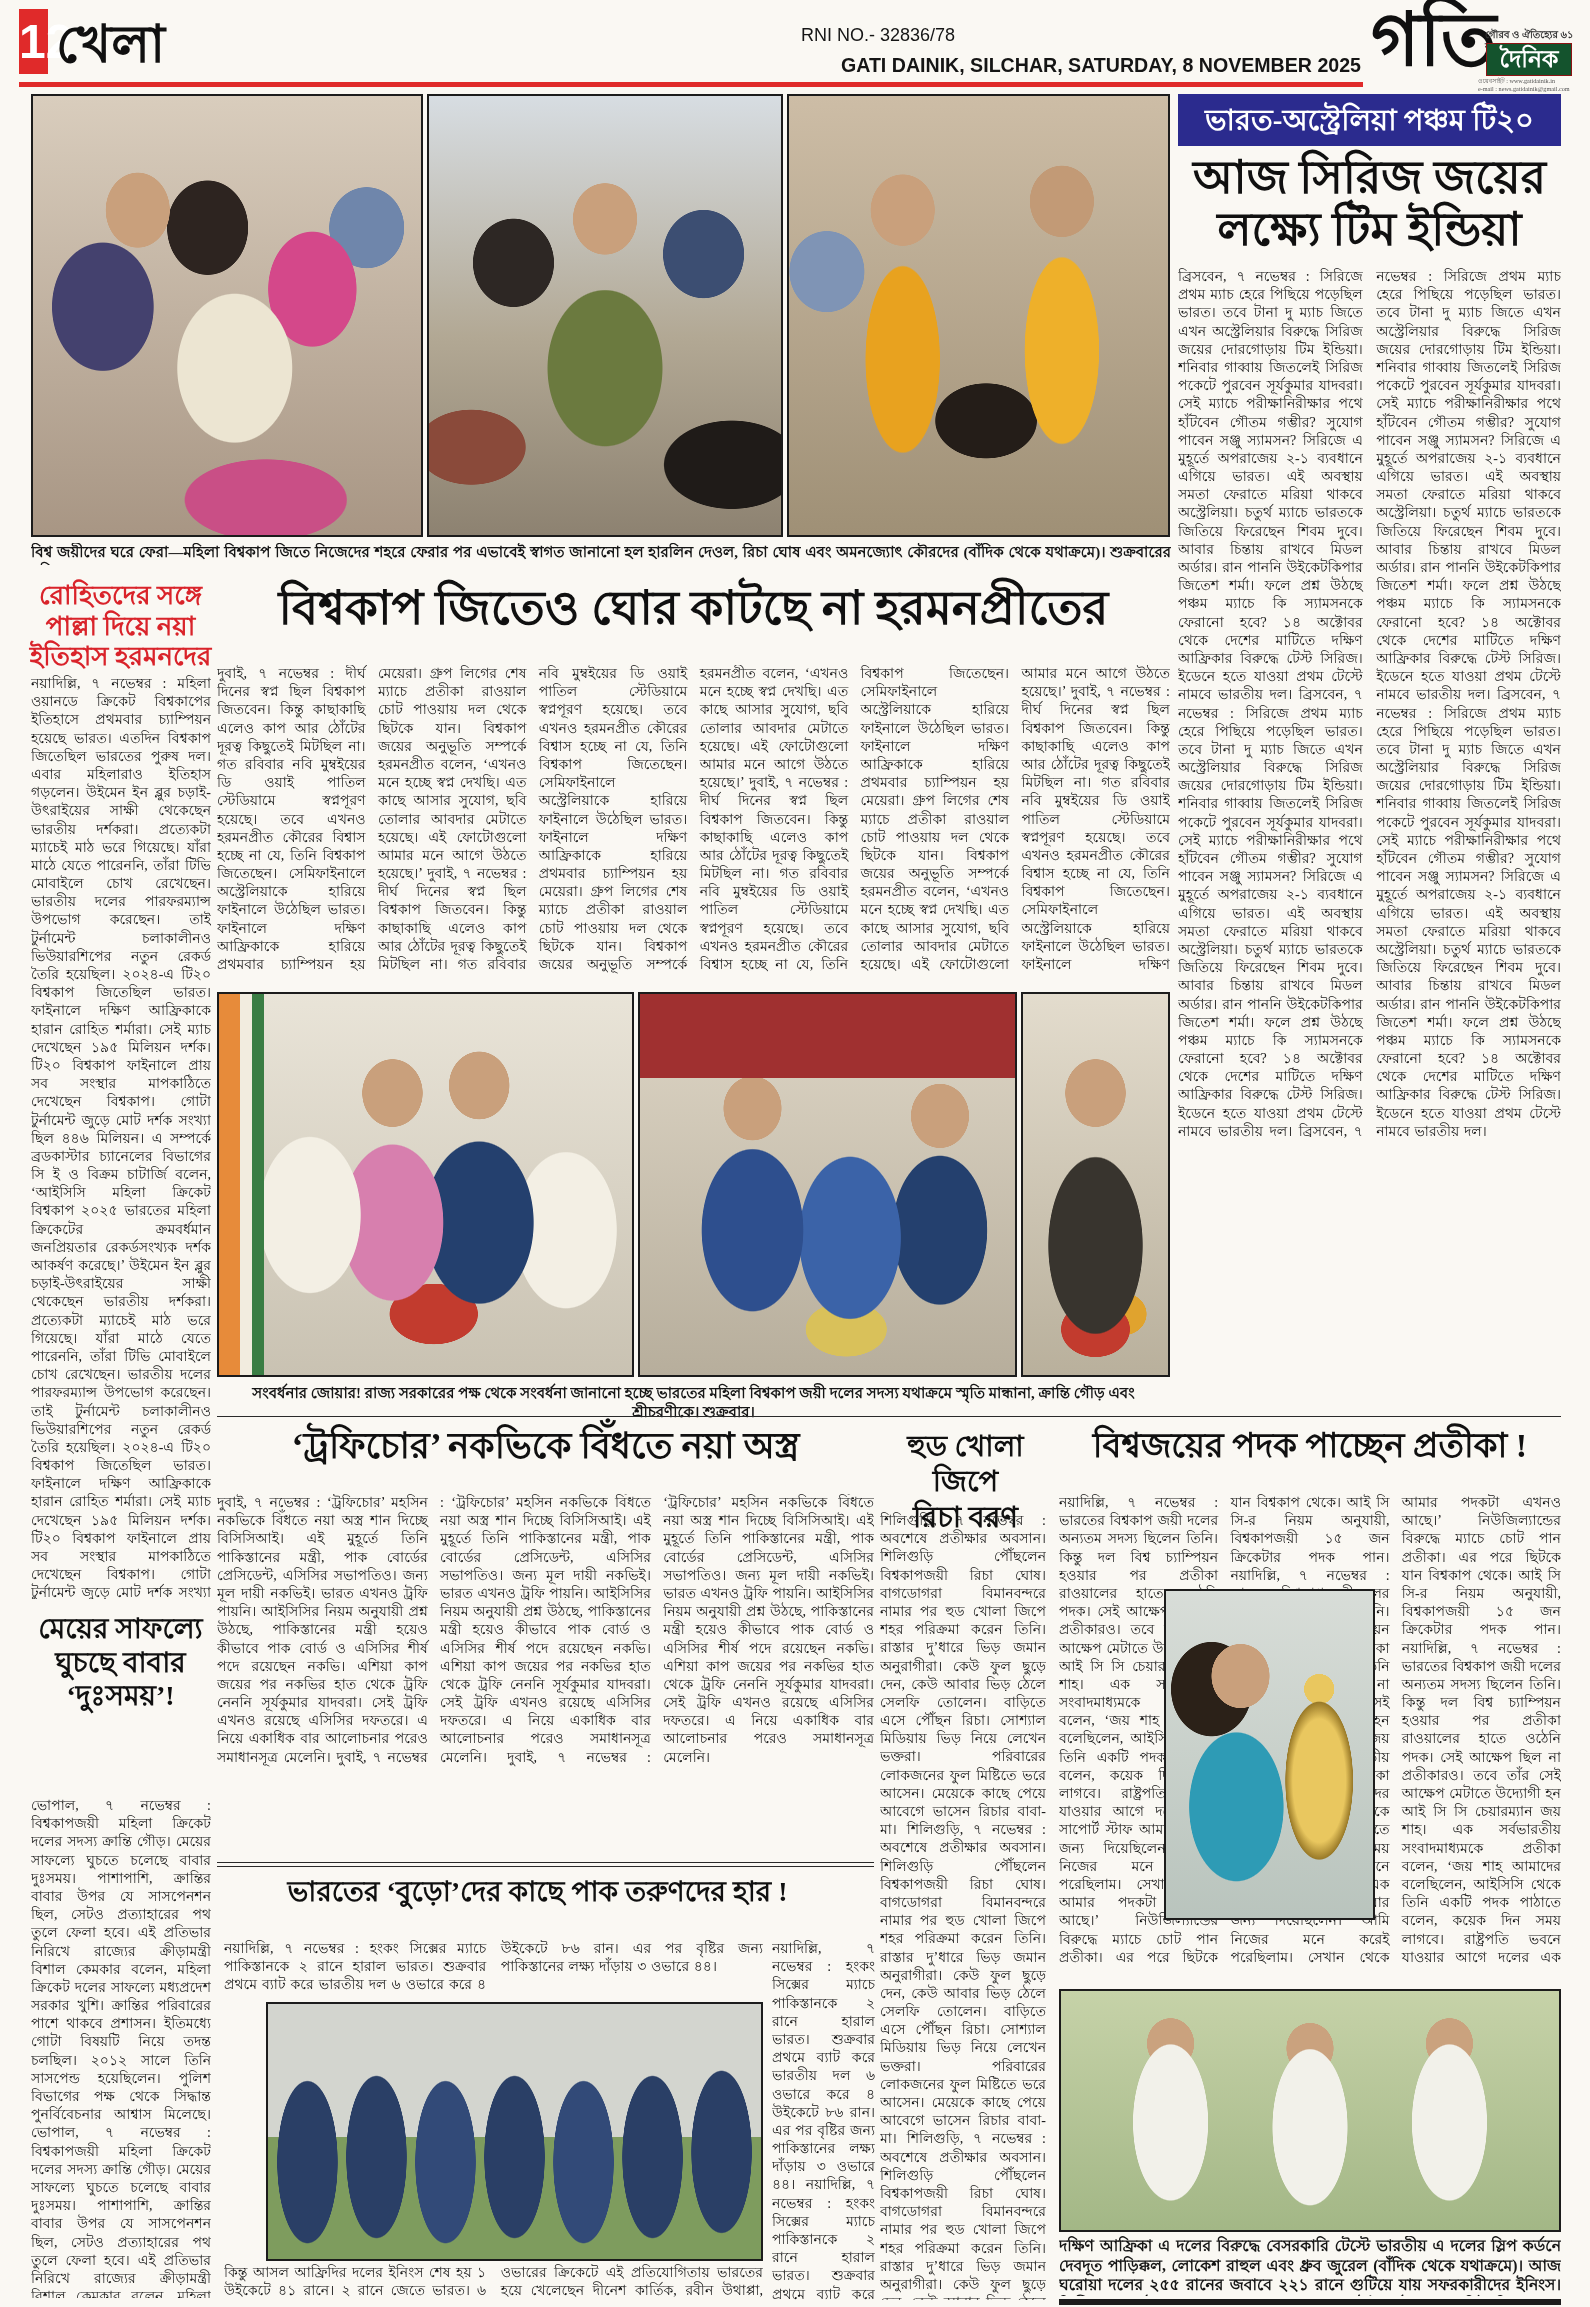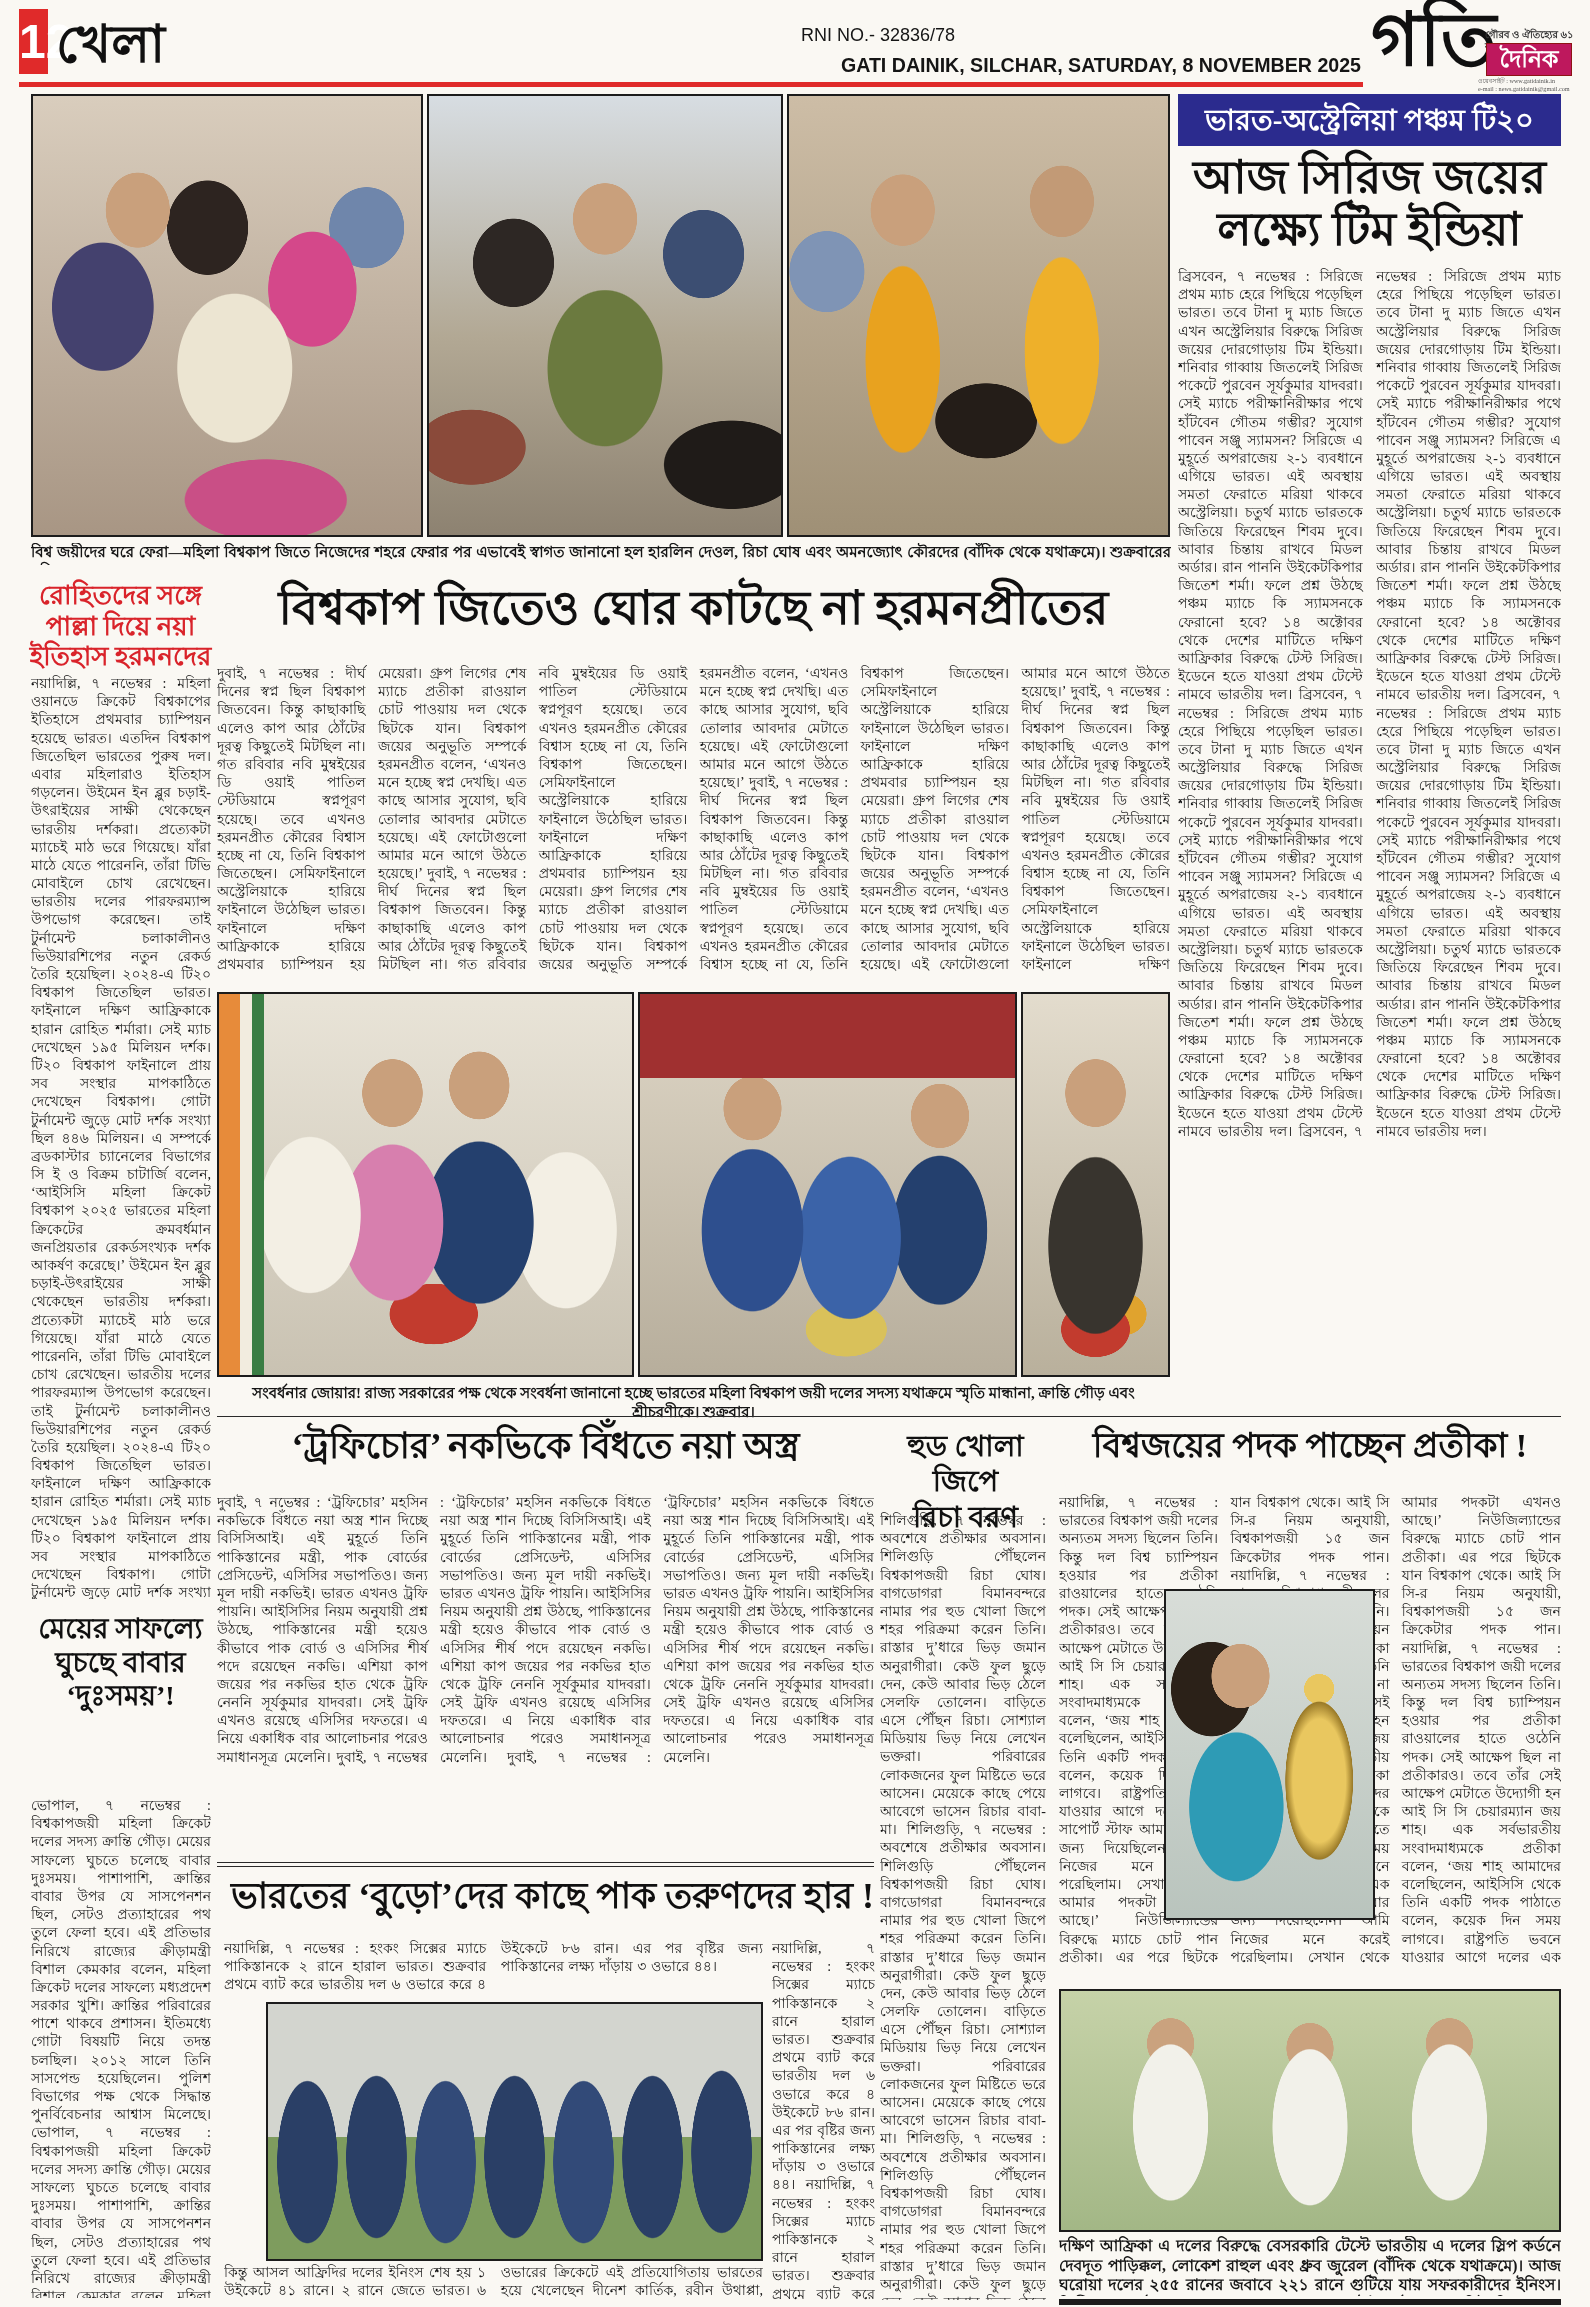--- a/index.html
+++ b/index.html
@@ -101,21 +101,21 @@
               font-weight:700;font-size:48px;line-height:65px;text-align:center;font-family:'Liberation Sans',sans-serif;">
     <span>12</span>
   </div>
   <div class="abs hl" style="left:56px;top:15.7px;font-size:52px;line-height:1.1;">খেলা</div>
 
   <div class="abs" style="left:801px;top:25px;width:560px;text-align:left;font-weight:400;font-size:18px;font-family:'Liberation Sans',sans-serif;">RNI NO.- 32836/78</div>
   <div class="abs" style="left:689px;top:54px;width:672px;text-align:right;font-weight:700;font-size:19.6px;font-family:'Liberation Sans',sans-serif;">GATI DAINIK, SILCHAR, SATURDAY, 8 NOVEMBER 2025</div>
 
   <div class="abs hl" style="left:1371px;top:3.4px;font-size:74px;line-height:1.0;">গতি</div>
   <div class="abs" style="left:1485px;top:29px;width:95px;font-size:10px;font-weight:700;color:#333;line-height:1.2;">গৌরব ও ঐতিহ্যের ৬১ বছর</div>
-  <div class="abs" style="left:1486px;top:43px;width:84px;height:31px;background:#be185d;border:1.1px solid #8e1414;color:#fff;
+  <div class="abs" style="left:1486px;top:43px;width:84px;height:31px;background:#14532d;border:1.1px solid #8e1414;color:#fff;
               font-weight:700;font-size:23.5px;line-height:30px;text-align:center;">দৈনিক</div>
   <div class="abs" style="left:1478px;top:77px;width:106px;font-size:6.2px;color:#555;line-height:1.3;">ওয়েবসাইট : www.gatidainik.in</div>
   <div class="abs" style="left:1478px;top:85px;width:106px;font-size:6.2px;color:#555;line-height:1.3;">e-mail : news.gatidainik@gmail.com</div>
 
   <div class="rule-red" style="left:19px;top:82px;width:1344px;height:5px;"></div>
 
   <div class="photo p1" style="left:31px;top:94px;width:392px;height:443px;"></div>
   <div class="photo p2" style="left:427px;top:94px;width:356px;height:443px;"></div>
   <div class="photo p3" style="left:787px;top:94px;width:383px;height:443px;"></div>
   <div class="abs cap j" style="left:31px;top:543px;width:1140px;height:22.4px;">বিশ্ব জয়ীদের ঘরে ফেরা—মহিলা বিশ্বকাপ জিতে নিজেদের শহরে ফেরার পর এভাবেই স্বাগত জানানো হল হারলিন দেওল, রিচা ঘোষ এবং অমনজ্যোৎ কৌরদের (বাঁদিক থেকে যথাক্রমে)। শুক্রবারের ছবি।</div>
@@ -144,21 +144,21 @@
   <div class="photo p6" style="left:1021px;top:992px;width:149px;height:385px;"></div>
   <div class="abs cap center" style="left:217px;top:1384px;width:953px;height:22.4px;">সংবর্ধনার জোয়ার! রাজ্য সরকারের পক্ষ থেকে সংবর্ধনা জানানো হচ্ছে ভারতের মহিলা বিশ্বকাপ জয়ী দলের সদস্য যথাক্রমে স্মৃতি মান্ধানা, ক্রান্তি গৌড় এবং শ্রীচরণীকে। শুক্রবার।</div>
 
   <div class="rule-thin" style="left:217px;top:1416px;width:1344px;border-top-width:1.1px;"></div>
 
   <div class="abs hl center" style="left:217px;top:1427px;width:657px;font-size:36px;line-height:1.1;white-space:nowrap;">‘ট্রফিচোর’ নকভিকে বিঁধতে নয়া অস্ত্র</div>
   <div class="abs body-txt j" style="left:217px;top:1494px;width:657px;height:358px;column-count:3;column-gap:12.3px;">দুবাই, ৭ নভেম্বর : ‘ট্রফিচোর’ মহসিন নকভিকে বিঁধতে নয়া অস্ত্র শান দিচ্ছে বিসিসিআই। এই মুহূর্তে তিনি পাকিস্তানের মন্ত্রী, পাক বোর্ডের প্রেসিডেন্ট, এসিসির সভাপতিও। জন্য মূল দায়ী নকভিই। ভারত এখনও ট্রফি পায়নি। আইসিসির নিয়ম অনুযায়ী প্রশ্ন উঠছে, পাকিস্তানের মন্ত্রী হয়েও কীভাবে পাক বোর্ড ও এসিসির শীর্ষ পদে রয়েছেন নকভি। এশিয়া কাপ জয়ের পর নকভির হাত থেকে ট্রফি নেননি সূর্যকুমার যাদবরা। সেই ট্রফি এখনও রয়েছে এসিসির দফতরে। এ নিয়ে একাধিক বার আলোচনার পরেও সমাধানসূত্র মেলেনি। দুবাই, ৭ নভেম্বর : ‘ট্রফিচোর’ মহসিন নকভিকে বিঁধতে নয়া অস্ত্র শান দিচ্ছে বিসিসিআই। এই মুহূর্তে তিনি পাকিস্তানের মন্ত্রী, পাক বোর্ডের প্রেসিডেন্ট, এসিসির সভাপতিও। জন্য মূল দায়ী নকভিই। ভারত এখনও ট্রফি পায়নি। আইসিসির নিয়ম অনুযায়ী প্রশ্ন উঠছে, পাকিস্তানের মন্ত্রী হয়েও কীভাবে পাক বোর্ড ও এসিসির শীর্ষ পদে রয়েছেন নকভি। এশিয়া কাপ জয়ের পর নকভির হাত থেকে ট্রফি নেননি সূর্যকুমার যাদবরা। সেই ট্রফি এখনও রয়েছে এসিসির দফতরে। এ নিয়ে একাধিক বার আলোচনার পরেও সমাধানসূত্র মেলেনি। দুবাই, ৭ নভেম্বর : ‘ট্রফিচোর’ মহসিন নকভিকে বিঁধতে নয়া অস্ত্র শান দিচ্ছে বিসিসিআই। এই মুহূর্তে তিনি পাকিস্তানের মন্ত্রী, পাক বোর্ডের প্রেসিডেন্ট, এসিসির সভাপতিও। জন্য মূল দায়ী নকভিই। ভারত এখনও ট্রফি পায়নি। আইসিসির নিয়ম অনুযায়ী প্রশ্ন উঠছে, পাকিস্তানের মন্ত্রী হয়েও কীভাবে পাক বোর্ড ও এসিসির শীর্ষ পদে রয়েছেন নকভি। এশিয়া কাপ জয়ের পর নকভির হাত থেকে ট্রফি নেননি সূর্যকুমার যাদবরা। সেই ট্রফি এখনও রয়েছে এসিসির দফতরে। এ নিয়ে একাধিক বার আলোচনার পরেও সমাধানসূত্র মেলেনি।</div>
 
   <div class="dbl" style="left:217px;top:1862px;width:657px;"></div>
 
-  <div class="abs hl center" style="left:224px;top:1877px;width:657px;font-size:36px;line-height:1.1;white-space:nowrap;">ভারতের ‘বুড়ো’দের কাছে পাক তরুণদের হার !</div>
+  <div class="abs hl center" style="left:209px;top:1877px;width:657px;font-size:28px;line-height:1.1;white-space:nowrap;">ভারতের ‘বুড়ো’দের কাছে পাক তরুণদের হার !</div>
   <div class="abs body-txt j" style="left:224px;top:1940px;width:539px;height:58px;column-count:2;column-gap:14.6px;">নয়াদিল্লি, ৭ নভেম্বর : হংকং সিক্সের ম্যাচে পাকিস্তানকে ২ রানে হারাল ভারত। শুক্রবার প্রথমে ব্যাট করে ভারতীয় দল ৬ ওভারে করে ৪ উইকেটে ৮৬ রান। এর পর বৃষ্টির জন্য পাকিস্তানের লক্ষ্য দাঁড়ায় ৩ ওভারে ৪৪।</div>
   <div class="photo p8" style="left:266px;top:2002px;width:497px;height:259px;"></div>
   <div class="abs body-txt j" style="left:224px;top:2264px;width:539px;height:38px;column-count:2;column-gap:14.6px;">কিন্তু আসল আফ্রিদির দলের ইনিংস শেষ হয় ১ উইকেটে ৪১ রানে। ২ রানে জেতে ভারত। ৬ ওভারের ক্রিকেটে এই প্রতিযোগিতায় ভারতের হয়ে খেলেছেন দীনেশ কার্তিক, রবীন উথাপ্পা, স্টুয়ার্ট বিন্নি, ভরত চিপলি প্রমুখ। অনূ্যা হিরে।</div>
   <div class="abs body-txt j" style="left:772px;top:1940px;width:103px;height:363px;">নয়াদিল্লি, ৭ নভেম্বর : হংকং সিক্সের ম্যাচে পাকিস্তানকে ২ রানে হারাল ভারত। শুক্রবার প্রথমে ব্যাট করে ভারতীয় দল ৬ ওভারে করে ৪ উইকেটে ৮৬ রান। এর পর বৃষ্টির জন্য পাকিস্তানের লক্ষ্য দাঁড়ায় ৩ ওভারে ৪৪। নয়াদিল্লি, ৭ নভেম্বর : হংকং সিক্সের ম্যাচে পাকিস্তানকে ২ রানে হারাল ভারত। শুক্রবার প্রথমে ব্যাট করে ভারতীয় দল ৬ ওভারে করে ৪ উইকেটে ৮৬ রান। এর পর বৃষ্টির জন্য পাকিস্তানের লক্ষ্য দাঁড়ায় ৩ ওভারে ৪৪। নয়াদিল্লি, ৭ নভেম্বর : হংকং সিক্সের ম্যাচে পাকিস্তানকে ২ রানে হারাল ভারত। শুক্রবার প্রথমে ব্যাট করে ভারতীয় দল ৬ ওভারে করে ৪ উইকেটে ৮৬ রান। এর পর বৃষ্টির জন্য পাকিস্তানের লক্ষ্য দাঁড়ায় ৩ ওভারে ৪৪। নয়াদিল্লি, ৭ নভেম্বর : হংকং সিক্সের ম্যাচে পাকিস্তানকে ২ রানে হারাল ভারত। শুক্রবার প্রথমে ব্যাট করে ভারতীয় দল ৬ ওভারে করে ৪ উইকেটে ৮৬ রান। এর পর বৃষ্টির জন্য পাকিস্তানের লক্ষ্য দাঁড়ায় ৩ ওভারে ৪৪। নয়াদিল্লি, ৭ নভেম্বর : হংকং সিক্সের ম্যাচে পাকিস্তানকে ২ রানে হারাল ভারত। শুক্রবার প্রথমে ব্যাট করে ভারতীয় দল ৬ ওভারে করে ৪ উইকেটে ৮৬ রান। এর পর বৃষ্টির জন্য পাকিস্তানের লক্ষ্য দাঁড়ায় ৩ ওভারে ৪৪।</div>
 
   <div class="abs hl center" style="left:880px;top:1429px;width:171px;font-size:29px;line-height:1.22;">
     <div>হুড খোলা জিপে</div>
     <div>রিচা বরণ</div>
   </div>
   <div class="abs body-txt j" style="left:880px;top:1512px;width:166px;height:788px;">শিলিগুড়ি, ৭ নভেম্বর : অবশেষে প্রতীক্ষার অবসান। শিলিগুড়ি পৌঁছলেন বিশ্বকাপজয়ী রিচা ঘোষ। বাগডোগরা বিমানবন্দরে নামার পর হুড খোলা জিপে শহর পরিক্রমা করেন তিনি। রাস্তার দু’ধারে ভিড় জমান অনুরাগীরা। কেউ ফুল ছুড়ে দেন, কেউ আবার ভিড় ঠেলে সেলফি তোলেন। বাড়িতে এসে পৌঁছন রিচা। সোশ্যাল মিডিয়ায় ভিড় নিয়ে লেখেন ভক্তরা। পরিবারের লোকজনের ফুল মিষ্টিতে ভরে আসেন। মেয়েকে কাছে পেয়ে আবেগে ভাসেন রিচার বাবা-মা। শিলিগুড়ি, ৭ নভেম্বর : অবশেষে প্রতীক্ষার অবসান। শিলিগুড়ি পৌঁছলেন বিশ্বকাপজয়ী রিচা ঘোষ। বাগডোগরা বিমানবন্দরে নামার পর হুড খোলা জিপে শহর পরিক্রমা করেন তিনি। রাস্তার দু’ধারে ভিড় জমান অনুরাগীরা। কেউ ফুল ছুড়ে দেন, কেউ আবার ভিড় ঠেলে সেলফি তোলেন। বাড়িতে এসে পৌঁছন রিচা। সোশ্যাল মিডিয়ায় ভিড় নিয়ে লেখেন ভক্তরা। পরিবারের লোকজনের ফুল মিষ্টিতে ভরে আসেন। মেয়েকে কাছে পেয়ে আবেগে ভাসেন রিচার বাবা-মা। শিলিগুড়ি, ৭ নভেম্বর : অবশেষে প্রতীক্ষার অবসান। শিলিগুড়ি পৌঁছলেন বিশ্বকাপজয়ী রিচা ঘোষ। বাগডোগরা বিমানবন্দরে নামার পর হুড খোলা জিপে শহর পরিক্রমা করেন তিনি। রাস্তার দু’ধারে ভিড় জমান অনুরাগীরা। কেউ ফুল ছুড়ে দেন, কেউ আবার ভিড় ঠেলে সেলফি তোলেন। বাড়িতে এসে পৌঁছন রিচা। সোশ্যাল মিডিয়ায় ভিড় নিয়ে লেখেন ভক্তরা। পরিবারের লোকজনের ফুল মিষ্টিতে ভরে আসেন। মেয়েকে কাছে পেয়ে আবেগে ভাসেন রিচার বাবা-মা। শিলিগুড়ি, ৭ নভেম্বর : অবশেষে প্রতীক্ষার অবসান। শিলিগুড়ি পৌঁছলেন বিশ্বকাপজয়ী রিচা ঘোষ। বাগডোগরা বিমানবন্দরে নামার পর হুড খোলা জিপে শহর পরিক্রমা করেন তিনি। রাস্তার দু’ধারে ভিড় জমান অনুরাগীরা। কেউ ফুল ছুড়ে দেন, কেউ আবার ভিড় ঠেলে সেলফি তোলেন। বাড়িতে এসে পৌঁছন রিচা। সোশ্যাল মিডিয়ায় ভিড় নিয়ে লেখেন ভক্তরা। পরিবারের লোকজনের ফুল মিষ্টিতে ভরে আসেন। মেয়েকে কাছে পেয়ে আবেগে ভাসেন রিচার বাবা-মা।</div>

